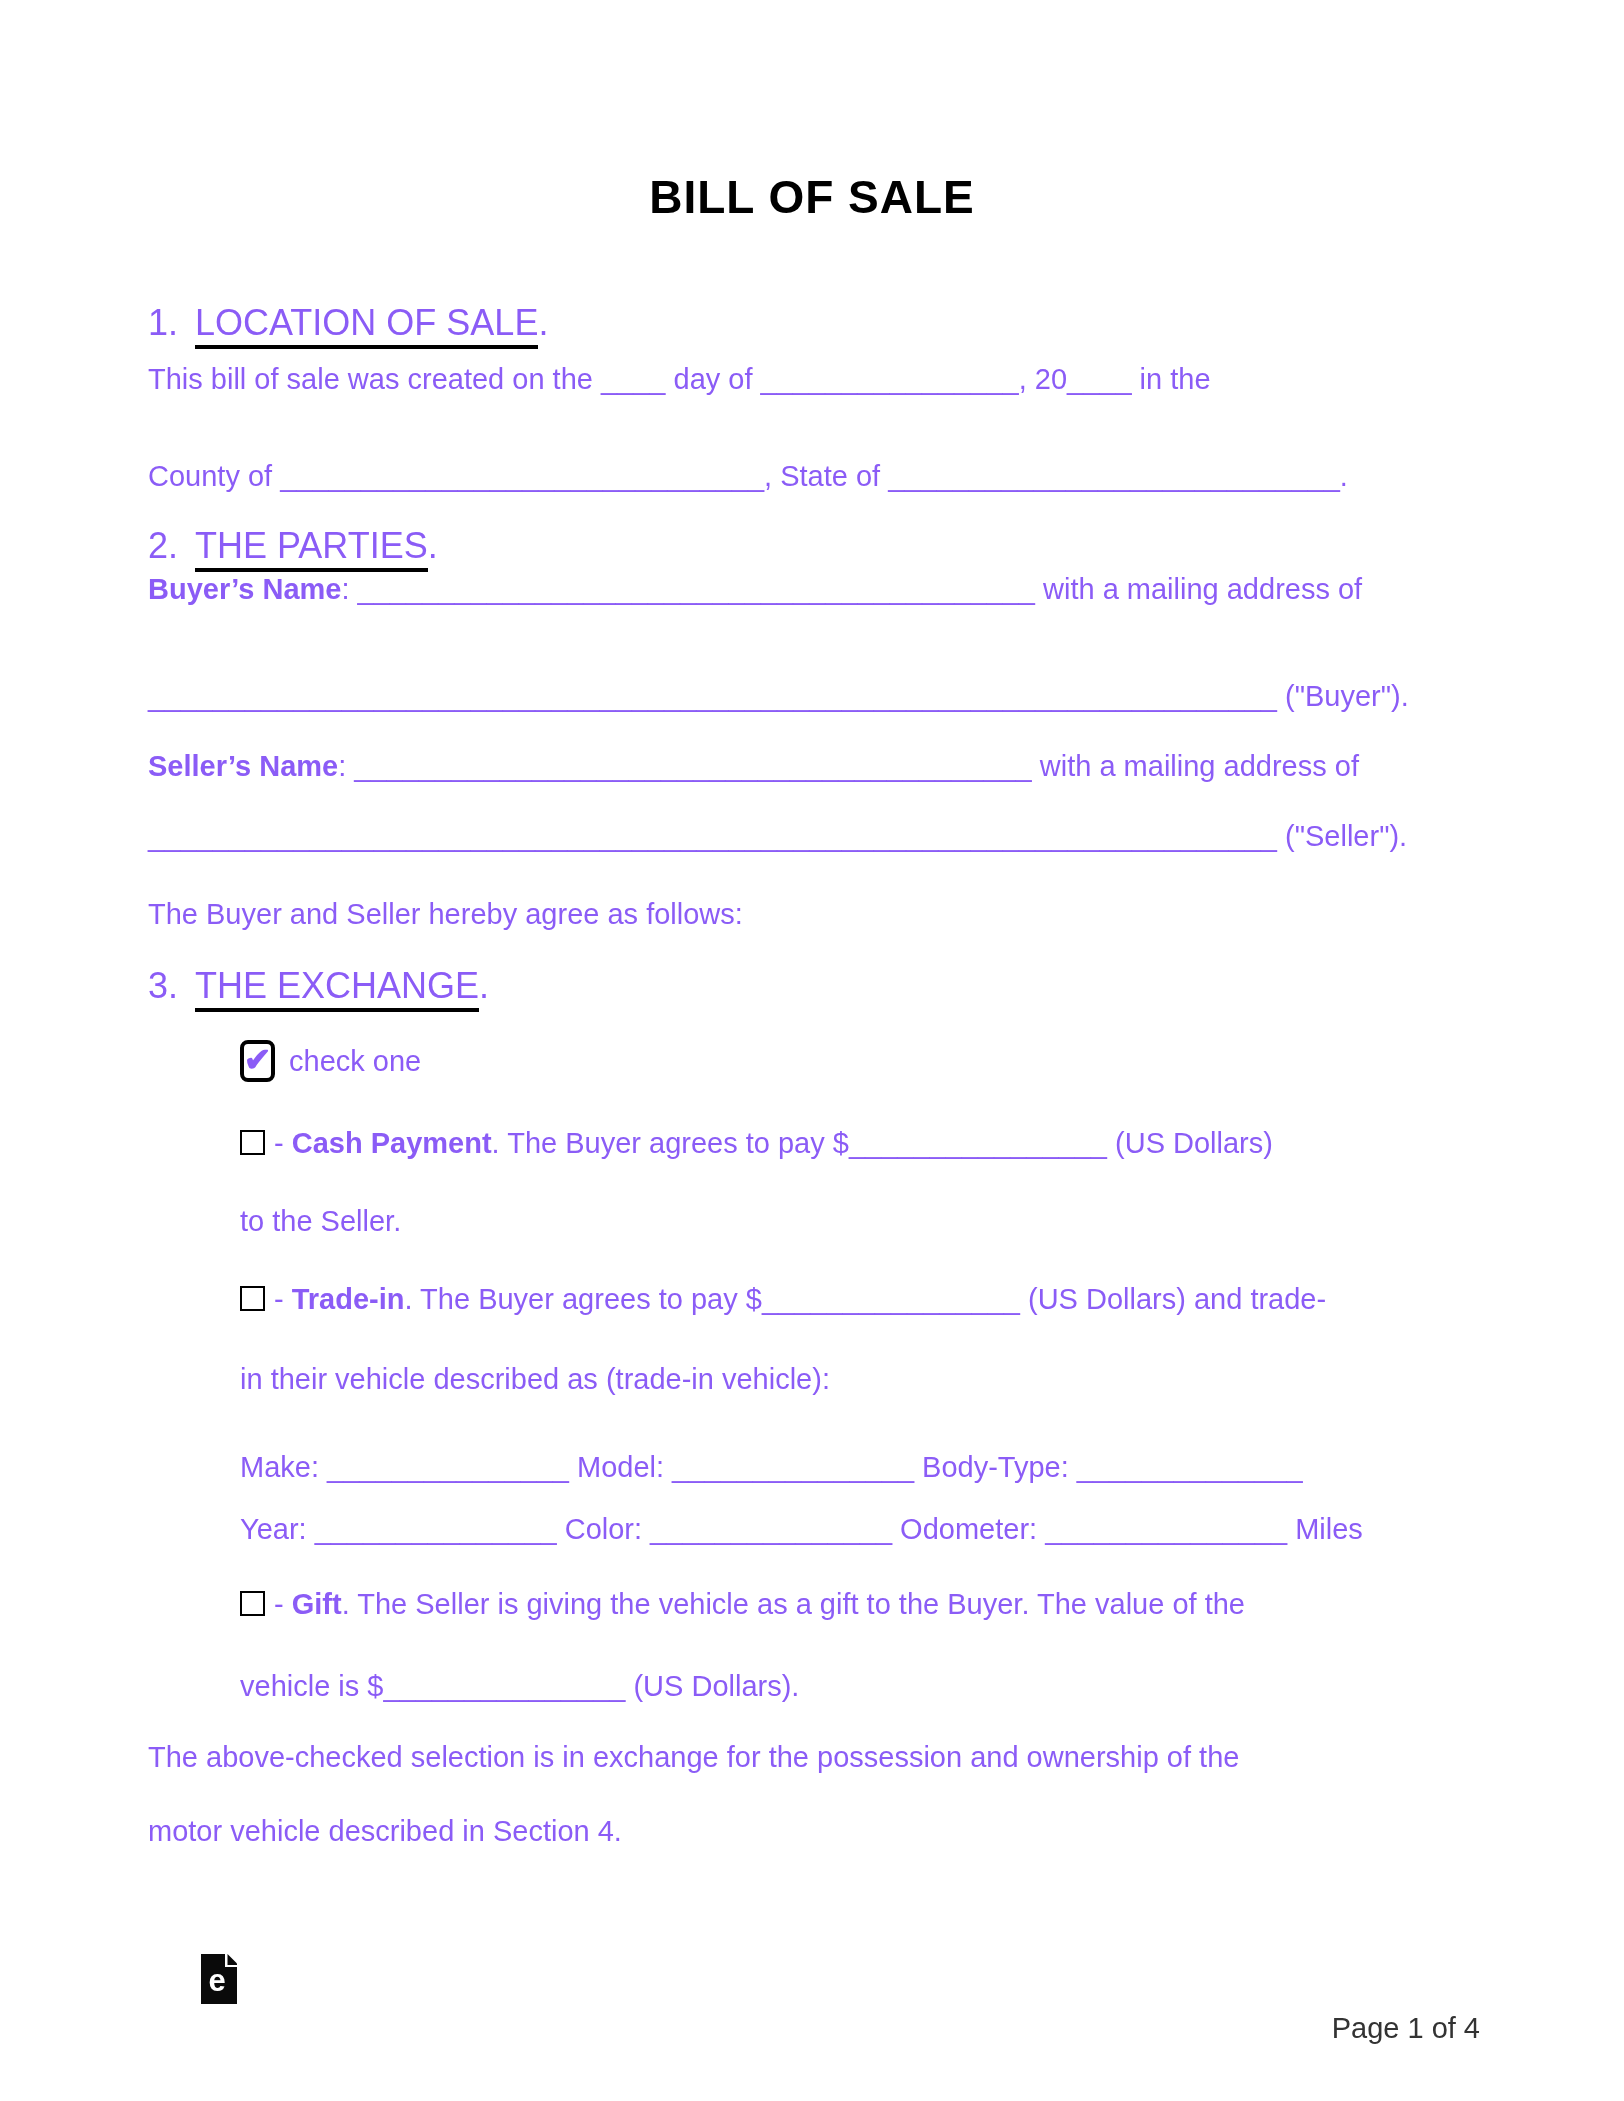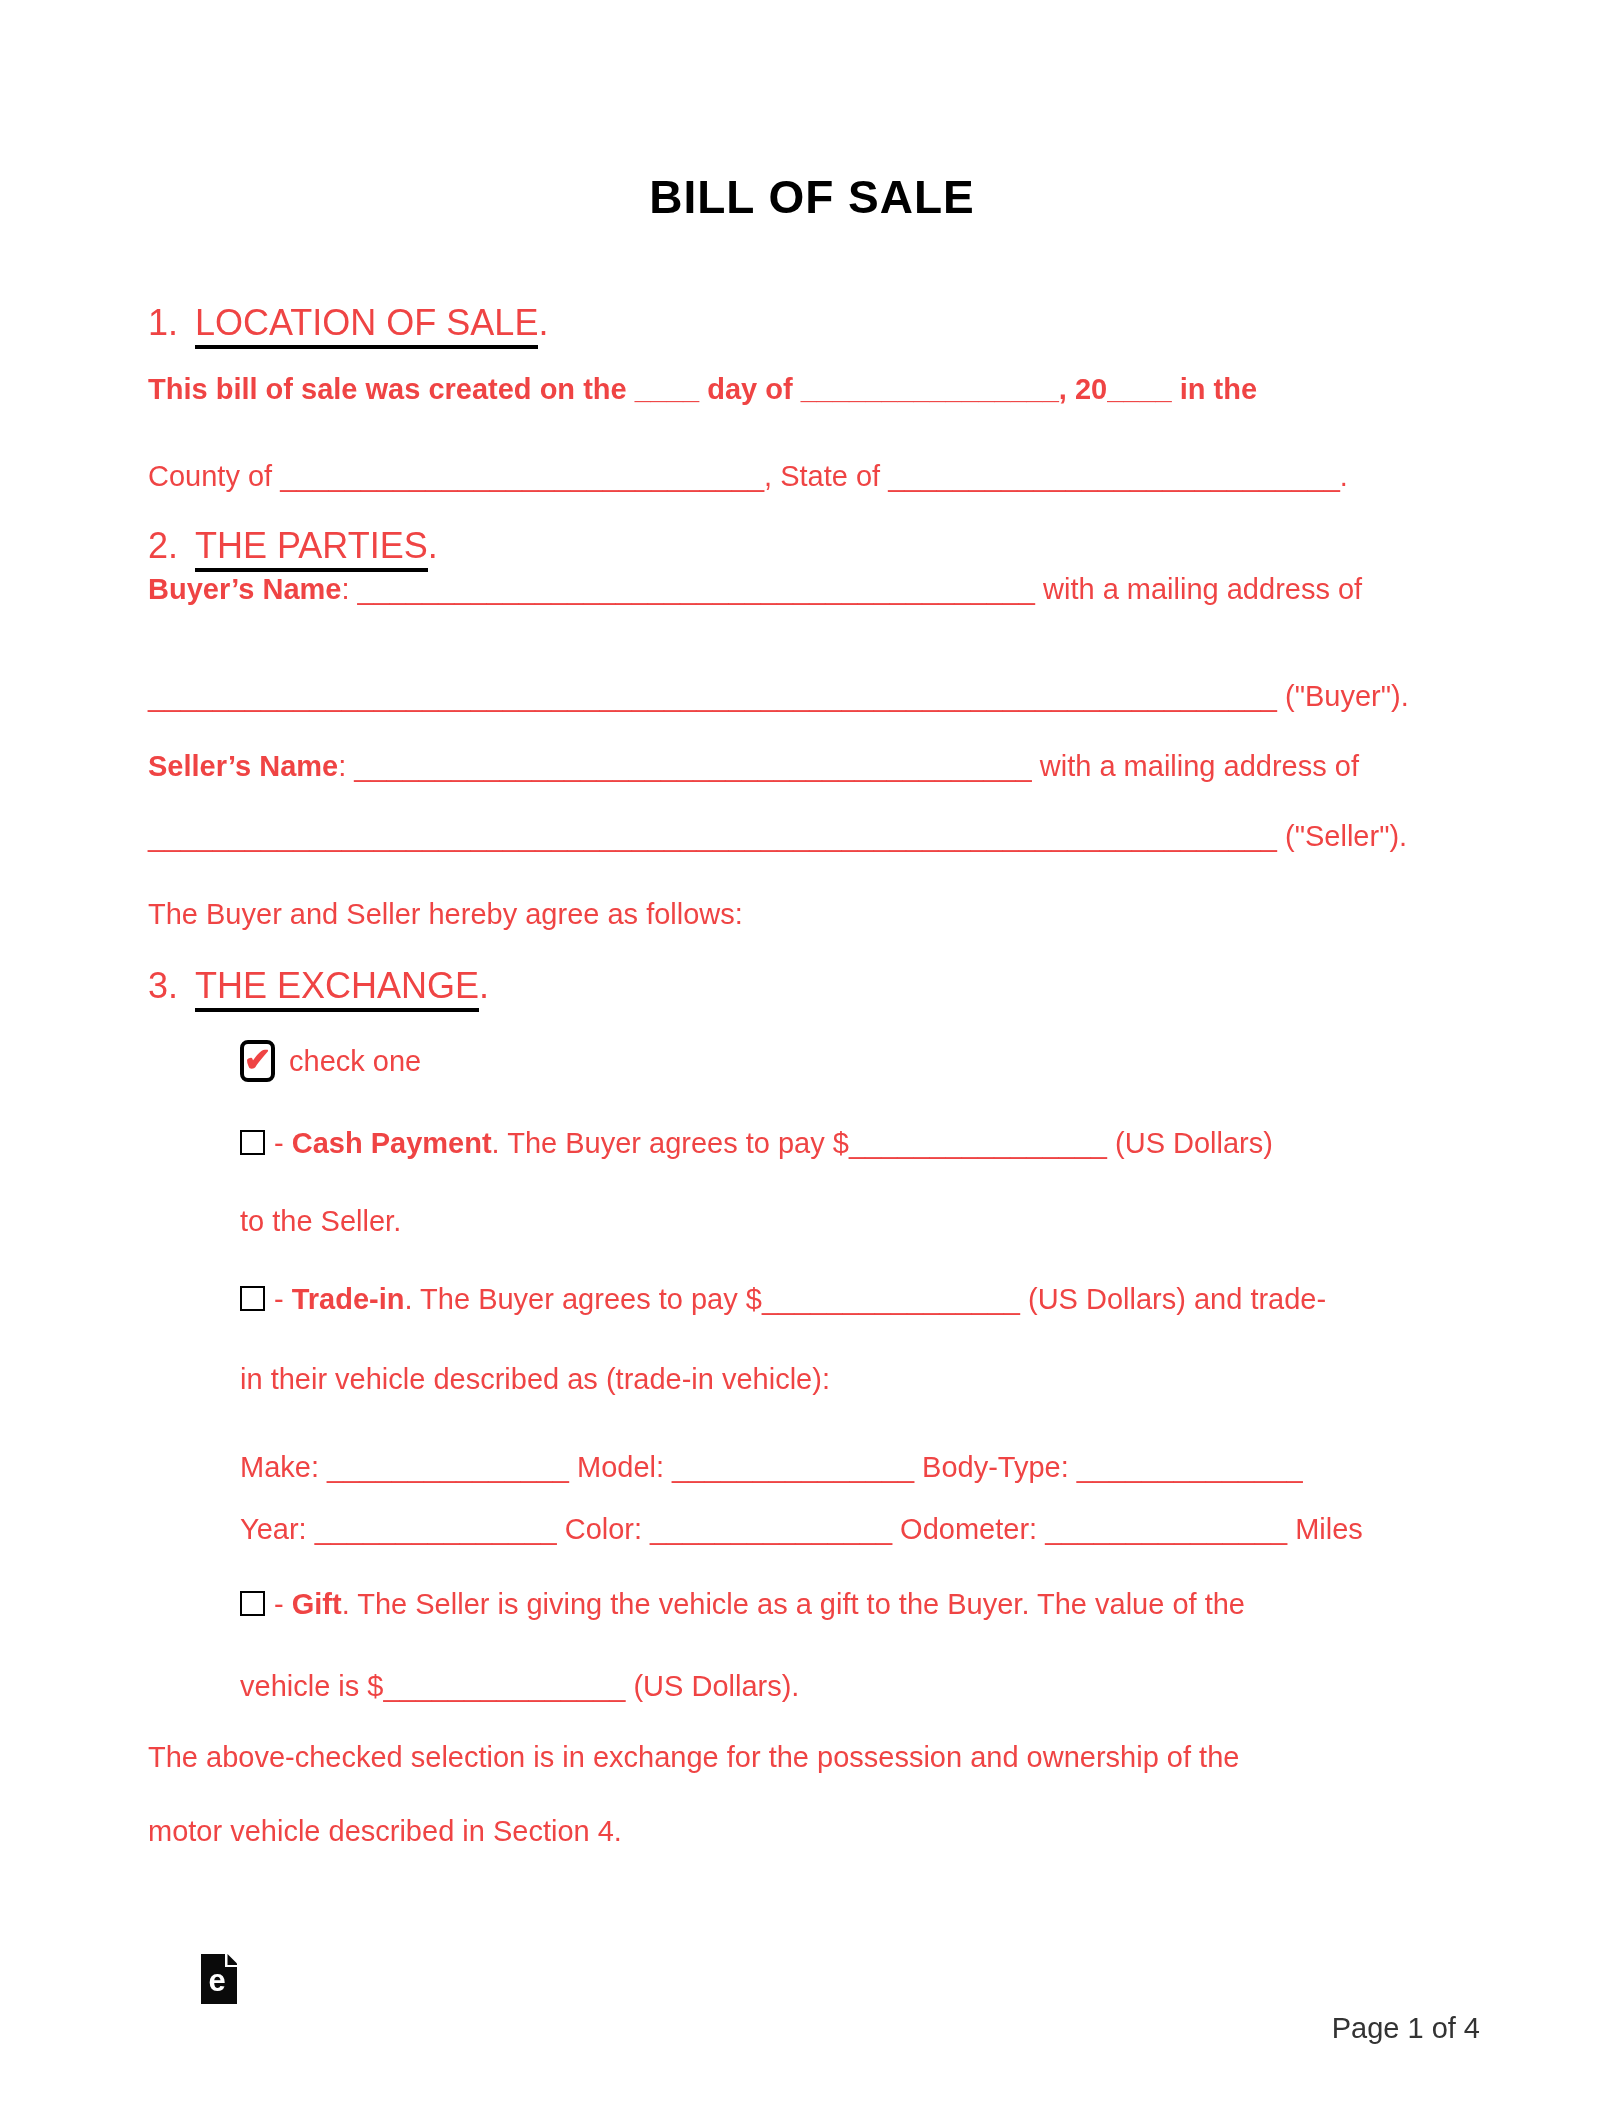--- a/index.html
+++ b/index.html
@@ -19,21 +19,21 @@
     width: 1624px;
     height: 2101px;
     background: #ffffff;
   }
   .line {
     position: absolute;
     left: 148px;
     font-size: 29px;
     line-height: 30px;
     white-space: nowrap;
-    color: #ef4444;
+    color: #8b5cf6;
   }
   .indent { left: 240px; }
   .b { font-weight: bold; }
   .doc-title {
     position: absolute;
     top: 170px;
     left: 0;
     width: 100%;
     text-align: center;
     font-size: 46px;
@@ -96,21 +96,21 @@
 </style>
 </head>
 <body>
 
 <div class="page">
 
   <div class="doc-title">BILL OF SALE</div>
 
   <div class="line heading" style="top:304px;"><span class="hnum">1.</span><span class="hul">LOCATION OF SALE</span><span>.</span></div>
 
-  <div class="line" style="top:374px;font-weight:bold;">This bill of sale was created on the ____ day of ________________, 20____ in the</div>
+  <div class="line" style="top:364px;">This bill of sale was created on the ____ day of ________________, 20____ in the</div>
   <div class="line" style="top:461px;">County of ______________________________, State of ____________________________.</div>
 
   <div class="line heading" style="top:527px;"><span class="hnum">2.</span><span class="hul">THE PARTIES</span><span>.</span></div>
 
   <div class="line" style="top:574px;"><span class="b">Buyer’s Name</span><span>: __________________________________________ with a mailing address of</span></div>
   <div class="line" style="top:681px;">______________________________________________________________________ ("Buyer").</div>
 
   <div class="line" style="top:751px;"><span class="b">Seller’s Name</span><span>: __________________________________________ with a mailing address of</span></div>
   <div class="line" style="top:821px;">______________________________________________________________________ ("Seller").</div>
 

